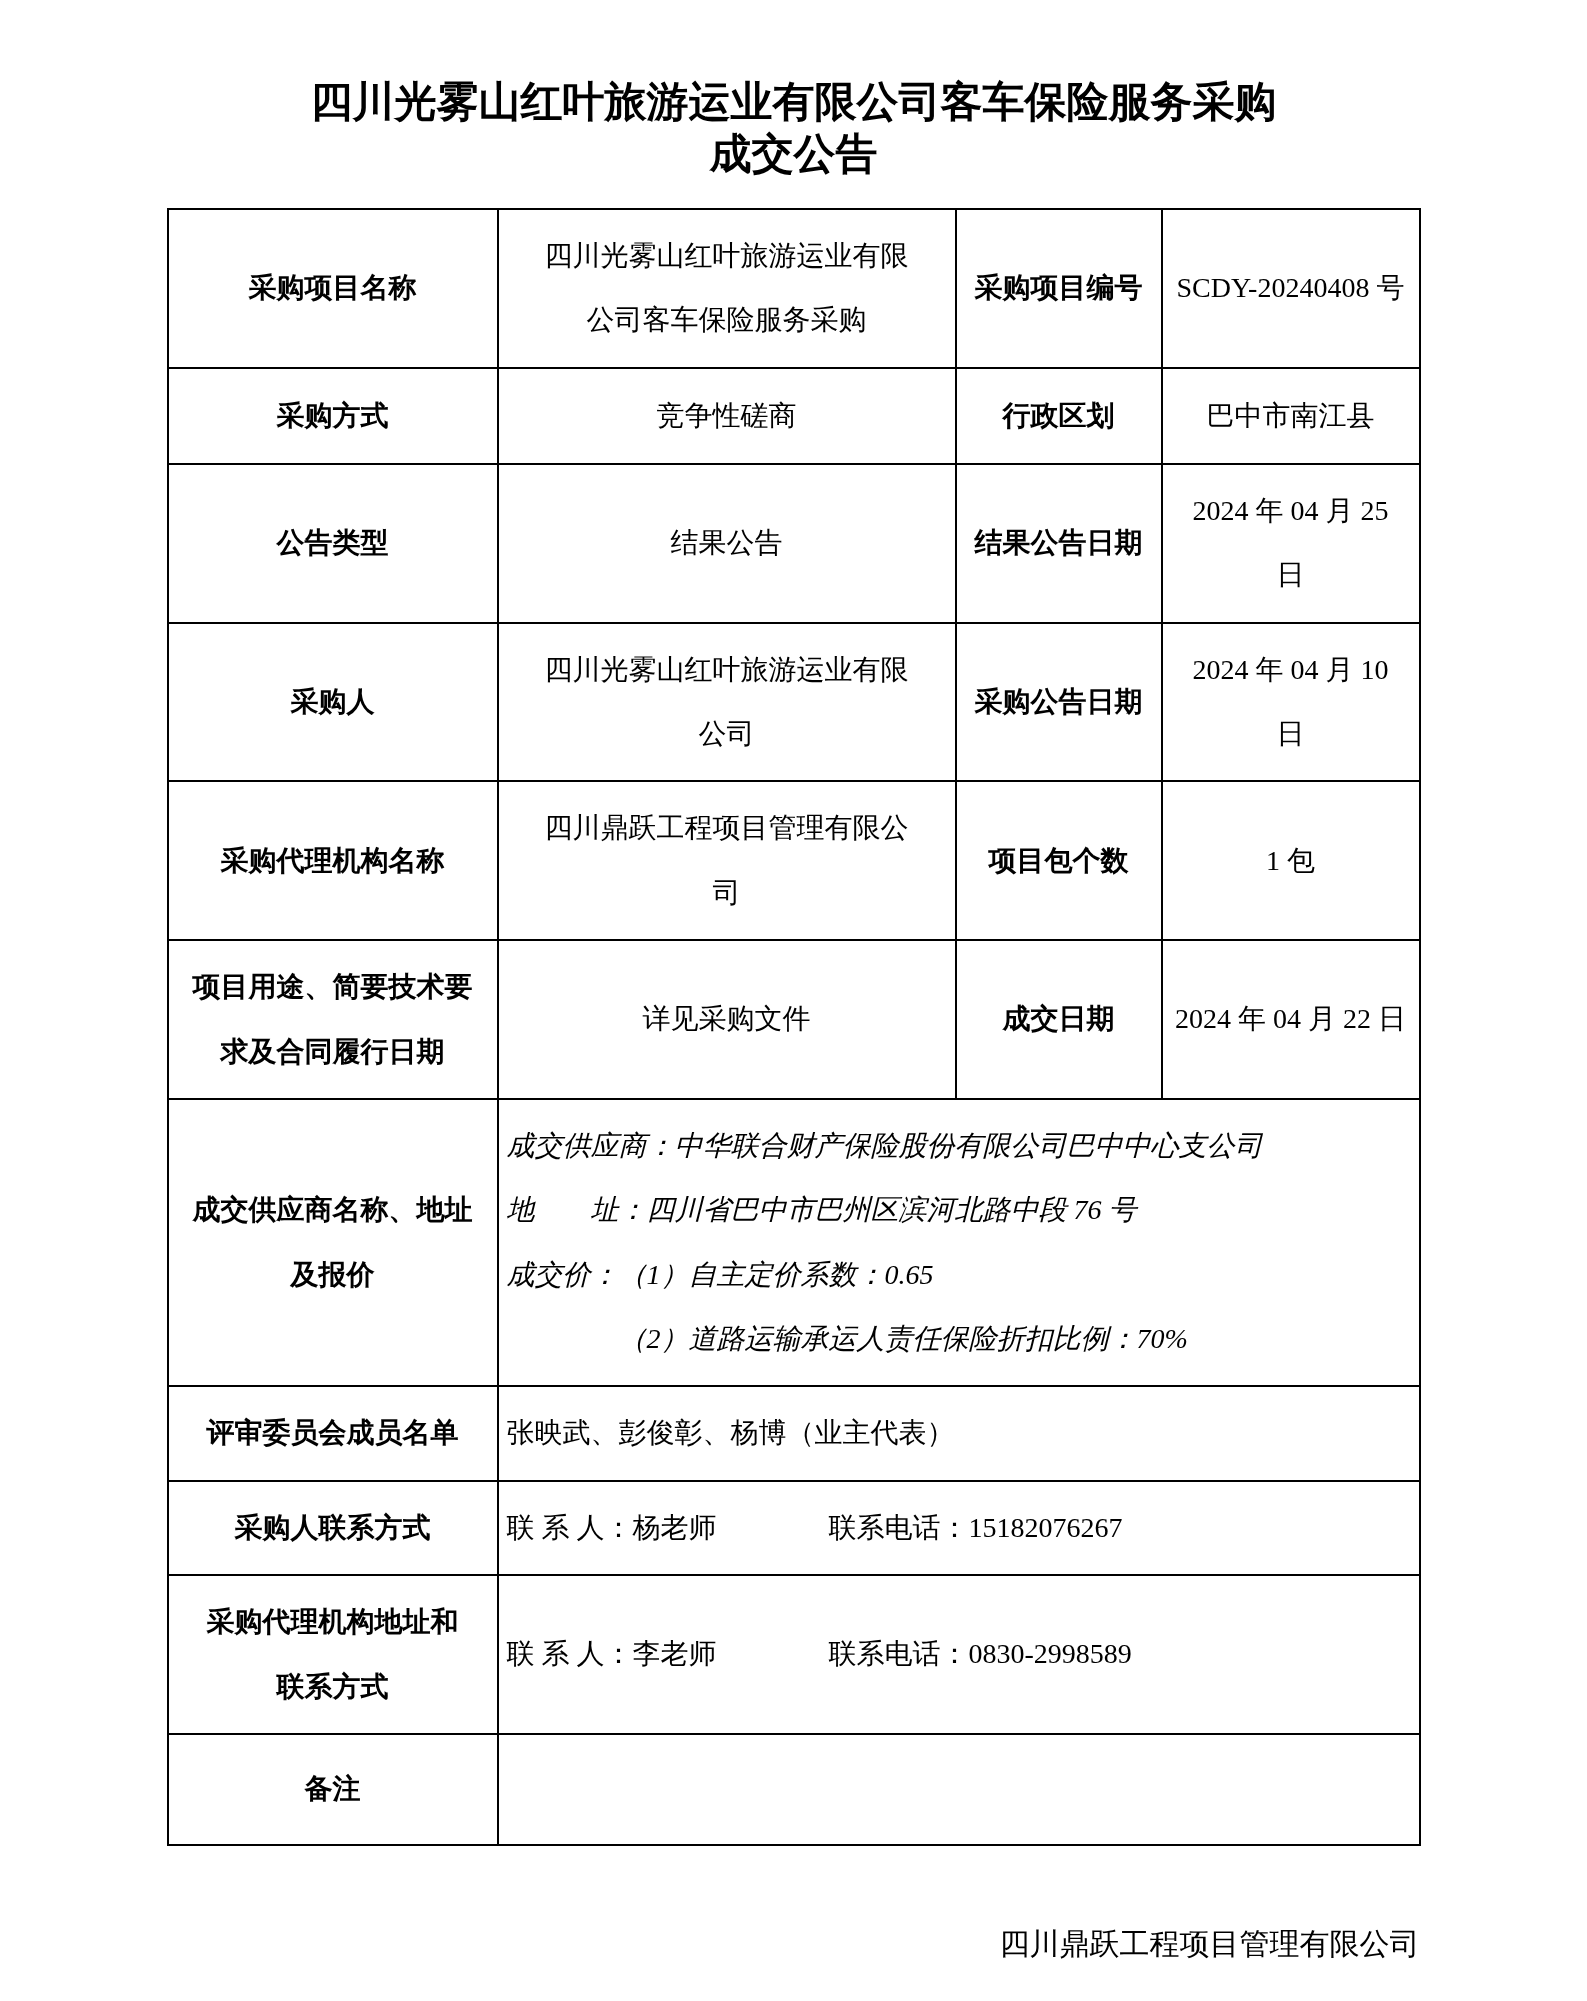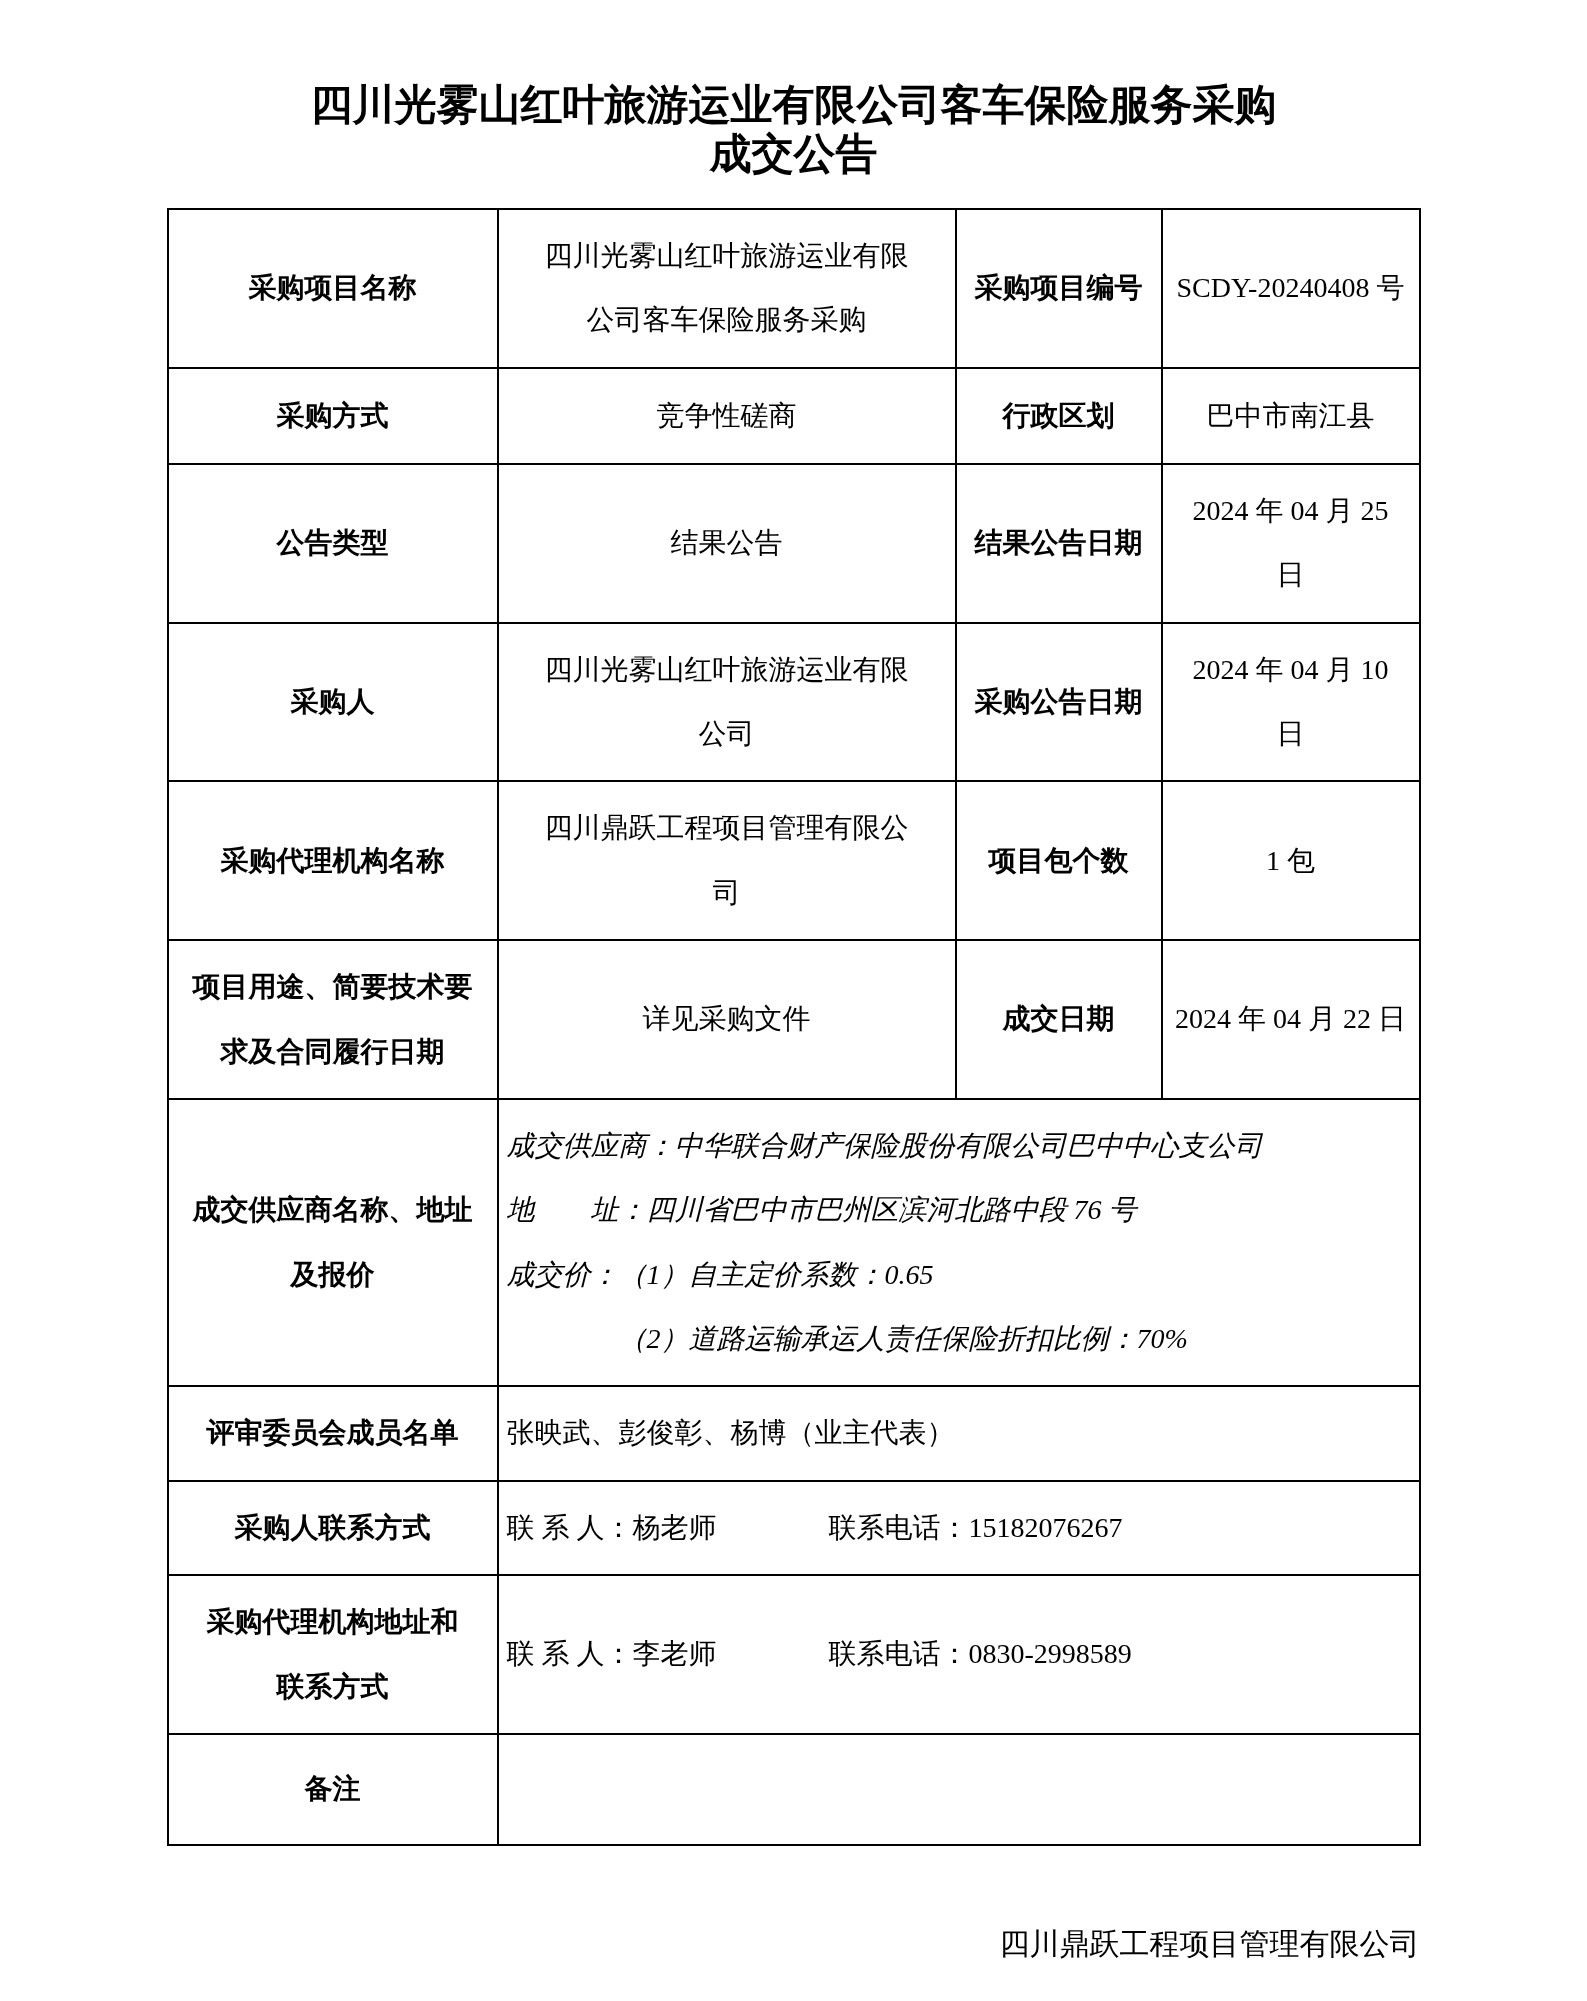--- a/index.html
+++ b/index.html
@@ -13,20 +13,21 @@
     position: relative;
     overflow: hidden;
   }
   .doc-title {
     margin: 0;
     padding-top: 78px;
     text-align: center;
     font-size: 42px;
     font-weight: bold;
     line-height: 54px;
+    font-family: Liberation Mono, monospace;
   }
   .doc-subtitle {
     margin: 0;
     text-align: center;
     font-size: 42px;
     font-weight: bold;
     line-height: 50px;
     font-family: Liberation Mono, monospace;
   }
   table.main {

